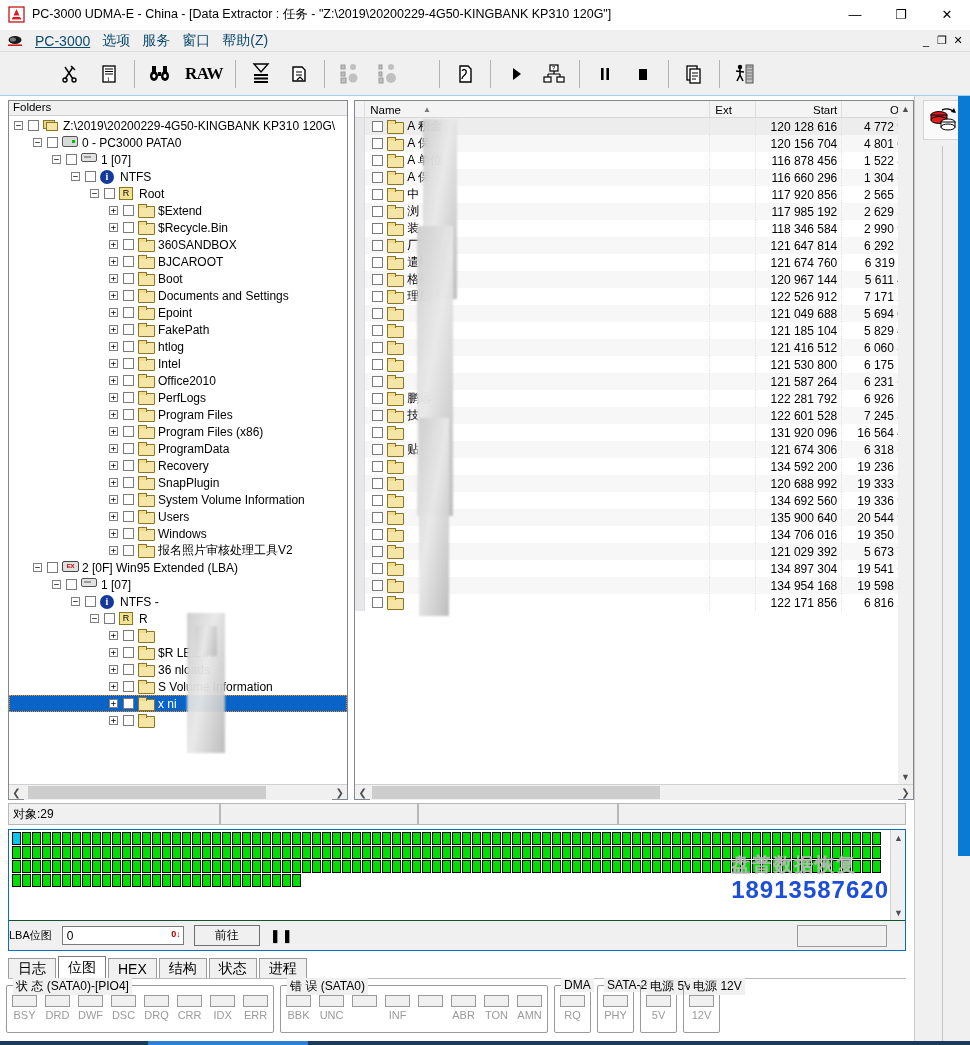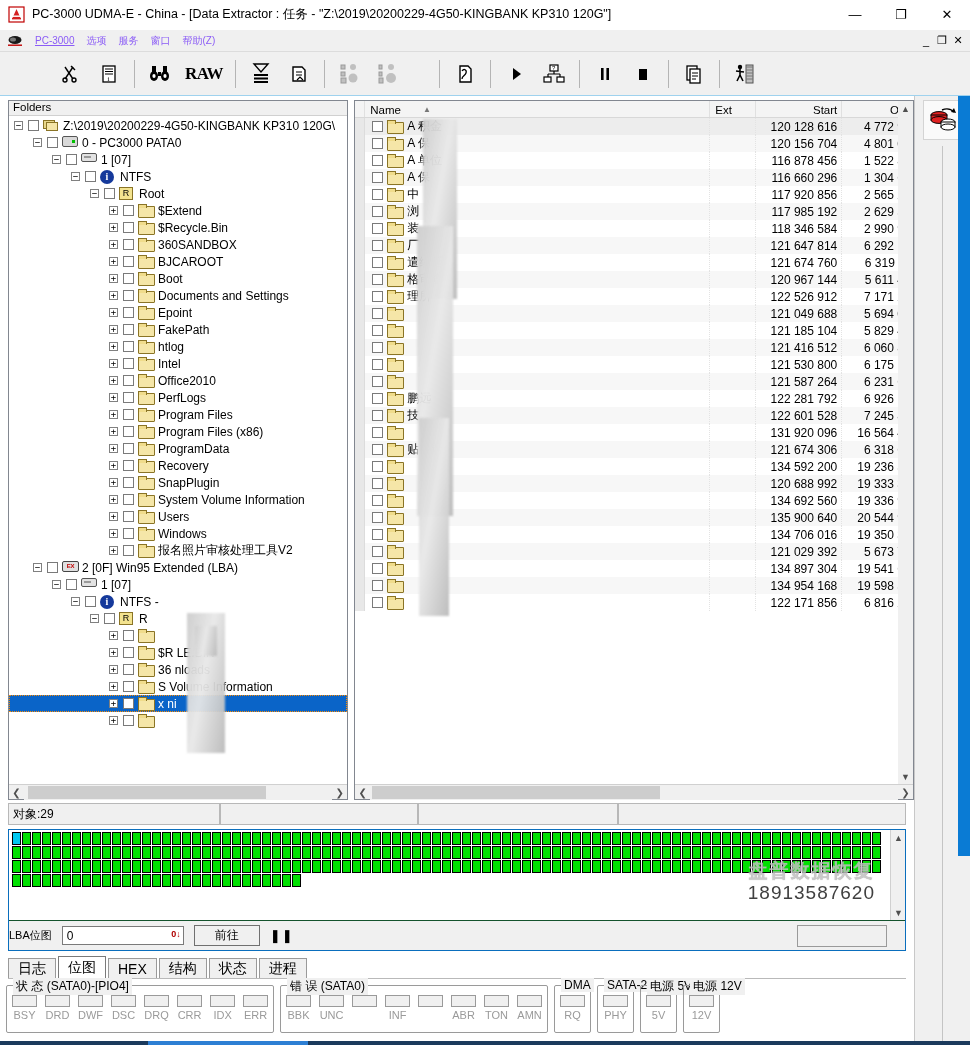--- a/index.html
+++ b/index.html
@@ -28,21 +28,21 @@
     font-size:13px; color:#000;
   }
 
   
   .menubar {
     height:22px; background:#f0f0f0; display:flex; align-items:center;
     border-bottom:1px solid #dcdcdc; flex:0 0 22px; padding-left:7px;
     position:relative;
   }
   .menu-appicon { width:16px; height:14px; position:relative; margin-right:6px; }
-  .menu-item { font-size:10px; color:#8b5cf6; padding:1px 6px; cursor:default; white-space:nowrap; }
+  .menu-item { font-size:14px; color:#0c4a6e; padding:1px 6px; cursor:default; white-space:nowrap; }
   .menu-item .ul { text-decoration:underline; }
   .mdi-btns { margin-left:auto; display:flex; gap:0; padding-right:4px; }
   .mdi-btn { width:16px; height:18px; display:flex; align-items:center; justify-content:center; font-size:11px; color:#000; }
 
   
   .toolbar {
     flex:0 0 44px; background:#f0f0f0; display:flex; align-items:center;
     border-bottom:1px solid #9fd2ee; padding-left:52px; gap:0;
     position:relative;
   }
@@ -165,24 +165,24 @@
   .cell.c0 { background:#00c8f0; }
   .bm-vs { width:15px; background:#f0f0f0; border-left:1px solid #d0d0d0; display:flex; flex-direction:column; justify-content:space-between; }
   .bm-ctrl { height:30px; border-top:1px solid #14532d; background:#f0f0f0; display:flex; align-items:center; gap:10px; }
   .lba-label { font-size:11px; font-family:"Liberation Sans", sans-serif; }
   .lba-input { width:122px; height:19px; border:1px solid #7a7a7a; background:#fff; display:flex; align-items:center;
                padding-left:4px; font-size:12px; position:relative; }
   .spin { position:absolute; right:2px; top:2px; font-size:9px; color:#b00000; font-weight:bold; }
   .btn-go { width:66px; height:21px; border:1px solid #707070; background:#f0f0f0; font-size:12px;
             display:flex; align-items:center; justify-content:center; }
   .pause-ico { font-size:13px; letter-spacing:1px; color:#000; }
-  .watermark { position:absolute; right:30px; bottom:16px; text-align:center; pointer-events:none; }
+  .watermark { position:absolute; right:16px; bottom:16px; text-align:left; pointer-events:none; }
   .wm-cn { font-size:19px; font-weight:bold; color:#c0c0c0; letter-spacing:2px;
            text-shadow:0 0 1px #9a9a9a; opacity:.85; }
-  .wm-num { font-size:19px; font-weight:normal; color:#404040; letter-spacing:1px; margin-top:-2px; }
+  .wm-num { font-size:24px; font-weight:bold; color:#1d4ed8; letter-spacing:1px; margin-top:-2px; }
   .wm-box { position:absolute; right:18px; bottom:3px; width:90px; height:22px; border:1px solid #9a9a9a; background:#f0f0f0; }
 
   
   .tabbar { height:24px; margin:4px 8px 0 8px; display:flex; align-items:flex-end; gap:2px; border-bottom:1px solid #b9b9b9; flex:0 0 24px; }
   .tab { height:20px; padding:0 9px; background:#f0f0f0; border:1px solid #9a9a9a; border-bottom:none;
          font-size:14px; display:flex; align-items:center; color:#000; }
   .tab.active { height:22px; background:#ffffff; border-color:#7a7a7a; }
 
   
   .indbar { display:flex; align-items:flex-start; margin:6px 4px 0 6px; gap:6px; flex:0 0 60px; }

